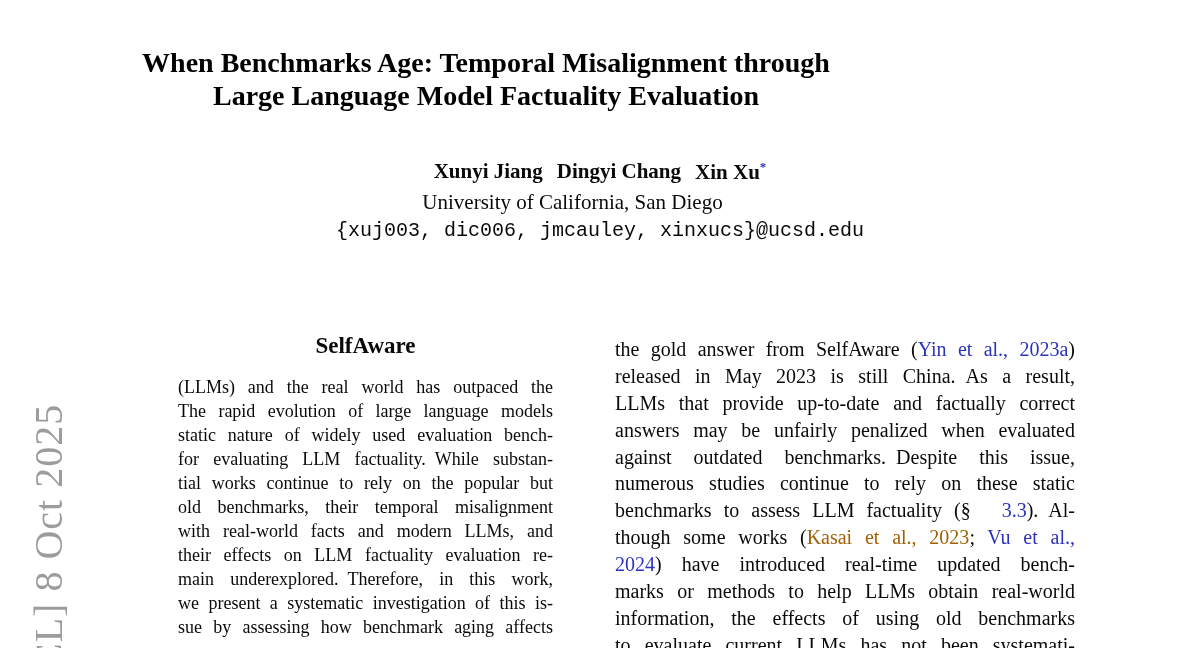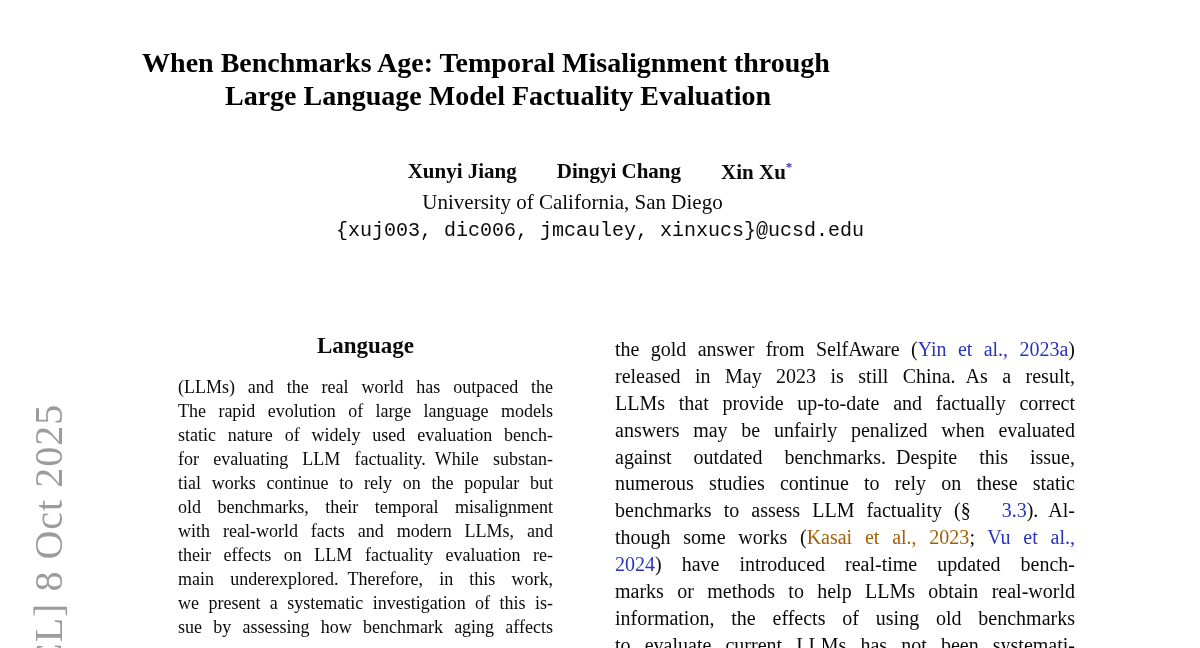--- a/index.html
+++ b/index.html
@@ -35,29 +35,29 @@
     position: absolute;
     left: 0; width: 972px;
     text-align: center;
     font-weight: bold;
     font-size: 28px;
     line-height: 33px;
     white-space: nowrap;
     color: #000;
   }
   #title-line-1 { top: 46px; }
-  #title-line-2 { top: 79px; padding-left: 12px; }
+  #title-line-2 { top: 79px; }
 
   
   #authors-row {
     position: absolute;
     top: 159px; left: 0; width: 1200px;
     display: flex;
     justify-content: center;
-    gap: 40px;
+    gap: 14px;
     font-weight: bold;
     font-size: 21px;
     white-space: nowrap;
   }
   .author-name sup {
     font-size: 13px;
     font-weight: bold;
   }
   #affiliation {
     position: absolute;
@@ -116,21 +116,21 @@
   <div id="authors-row">
       <span class="author-name">Xunyi Jiang</span>
       <span class="author-name">Dingyi Chang</span>
       <span class="author-name">Xin Xu<sup style="color: rgb(43, 51, 189);">*</sup></span>
     </div>
 
   <div id="affiliation">University of California, San Diego</div>
 
   <div id="email">{xuj003, dic006, jmcauley, xinxucs}@ucsd.edu</div>
 
-  <div id="abstract-heading">Language</div>
+  <div id="abstract-heading">SelfAware</div>
 
   <div id="abstract-col">
       <div class="tline"><span>(LLMs) and the real world has outpaced the</span></div>
       <div class="tline"><span>The rapid evolution of large language models</span></div>
       <div class="tline"><span>static nature of widely used evaluation bench-</span></div>
       <div class="tline"><span>for evaluating LLM factuality. While substan-</span></div>
       <div class="tline"><span>tial works continue to rely on the popular but</span></div>
       <div class="tline"><span>old benchmarks, their temporal misalignment</span></div>
       <div class="tline"><span>with real-world facts and modern LLMs, and</span></div>
       <div class="tline"><span>their effects on LLM factuality evaluation re-</span></div>

